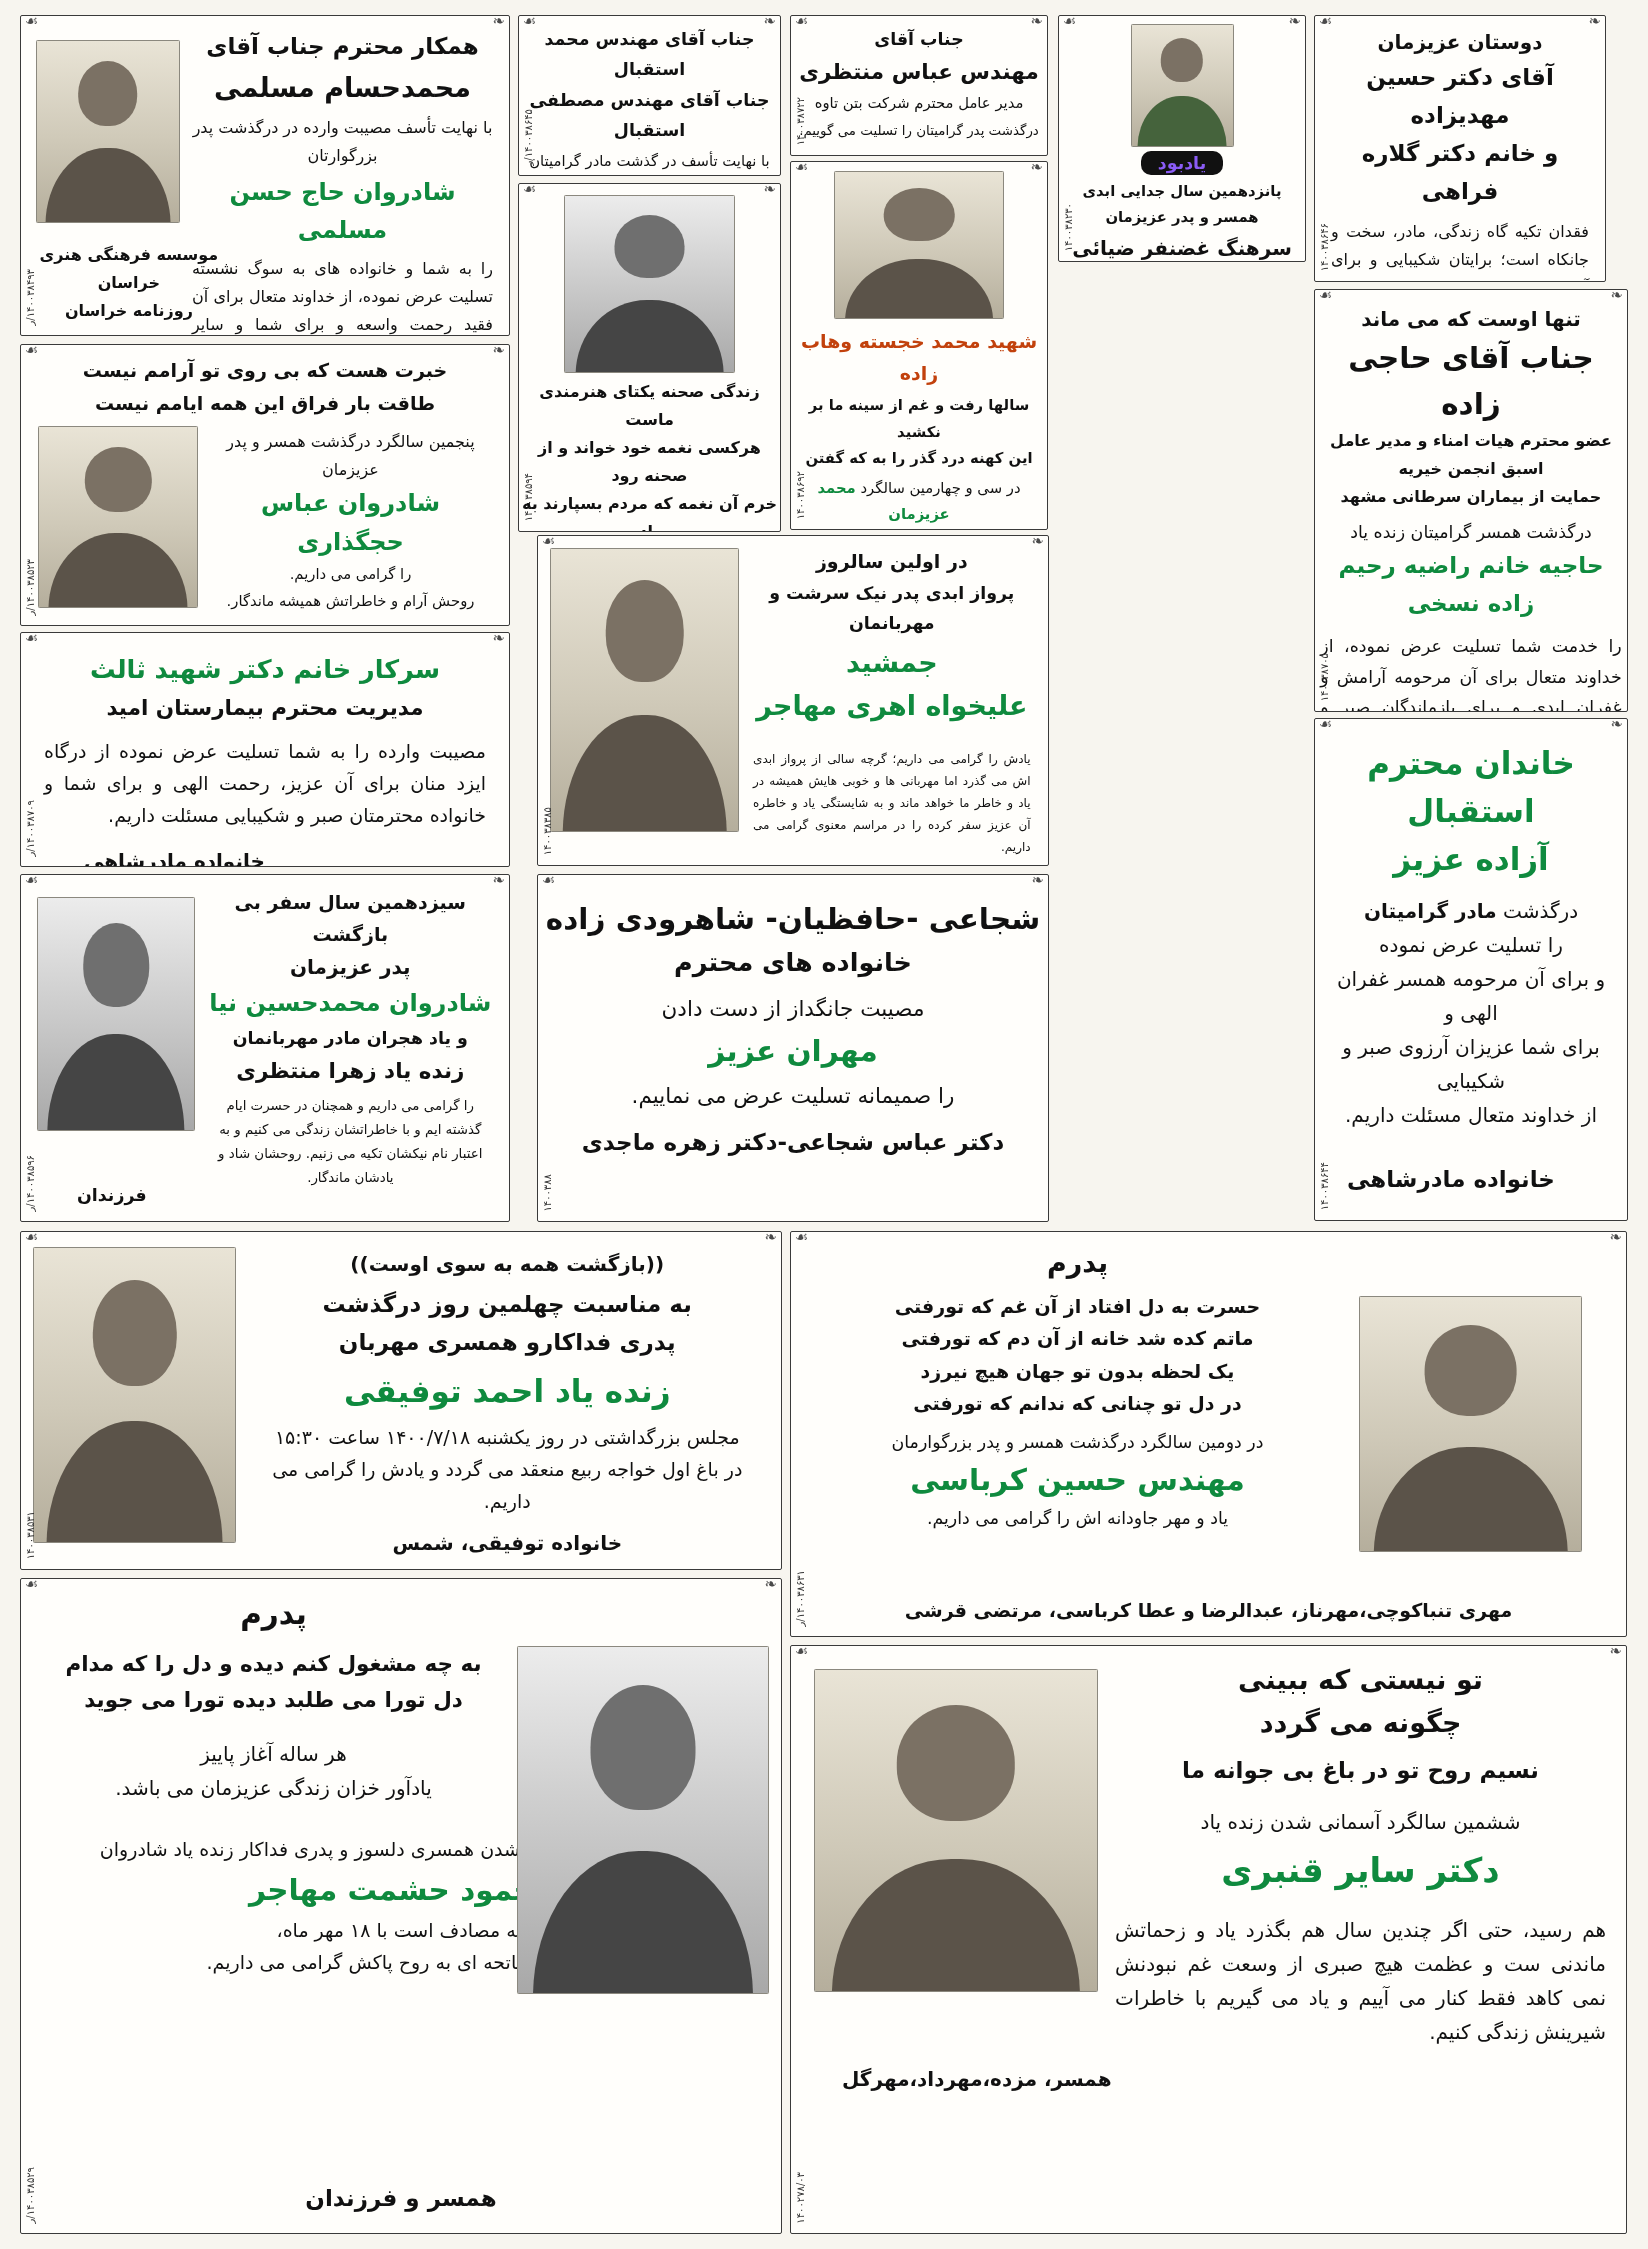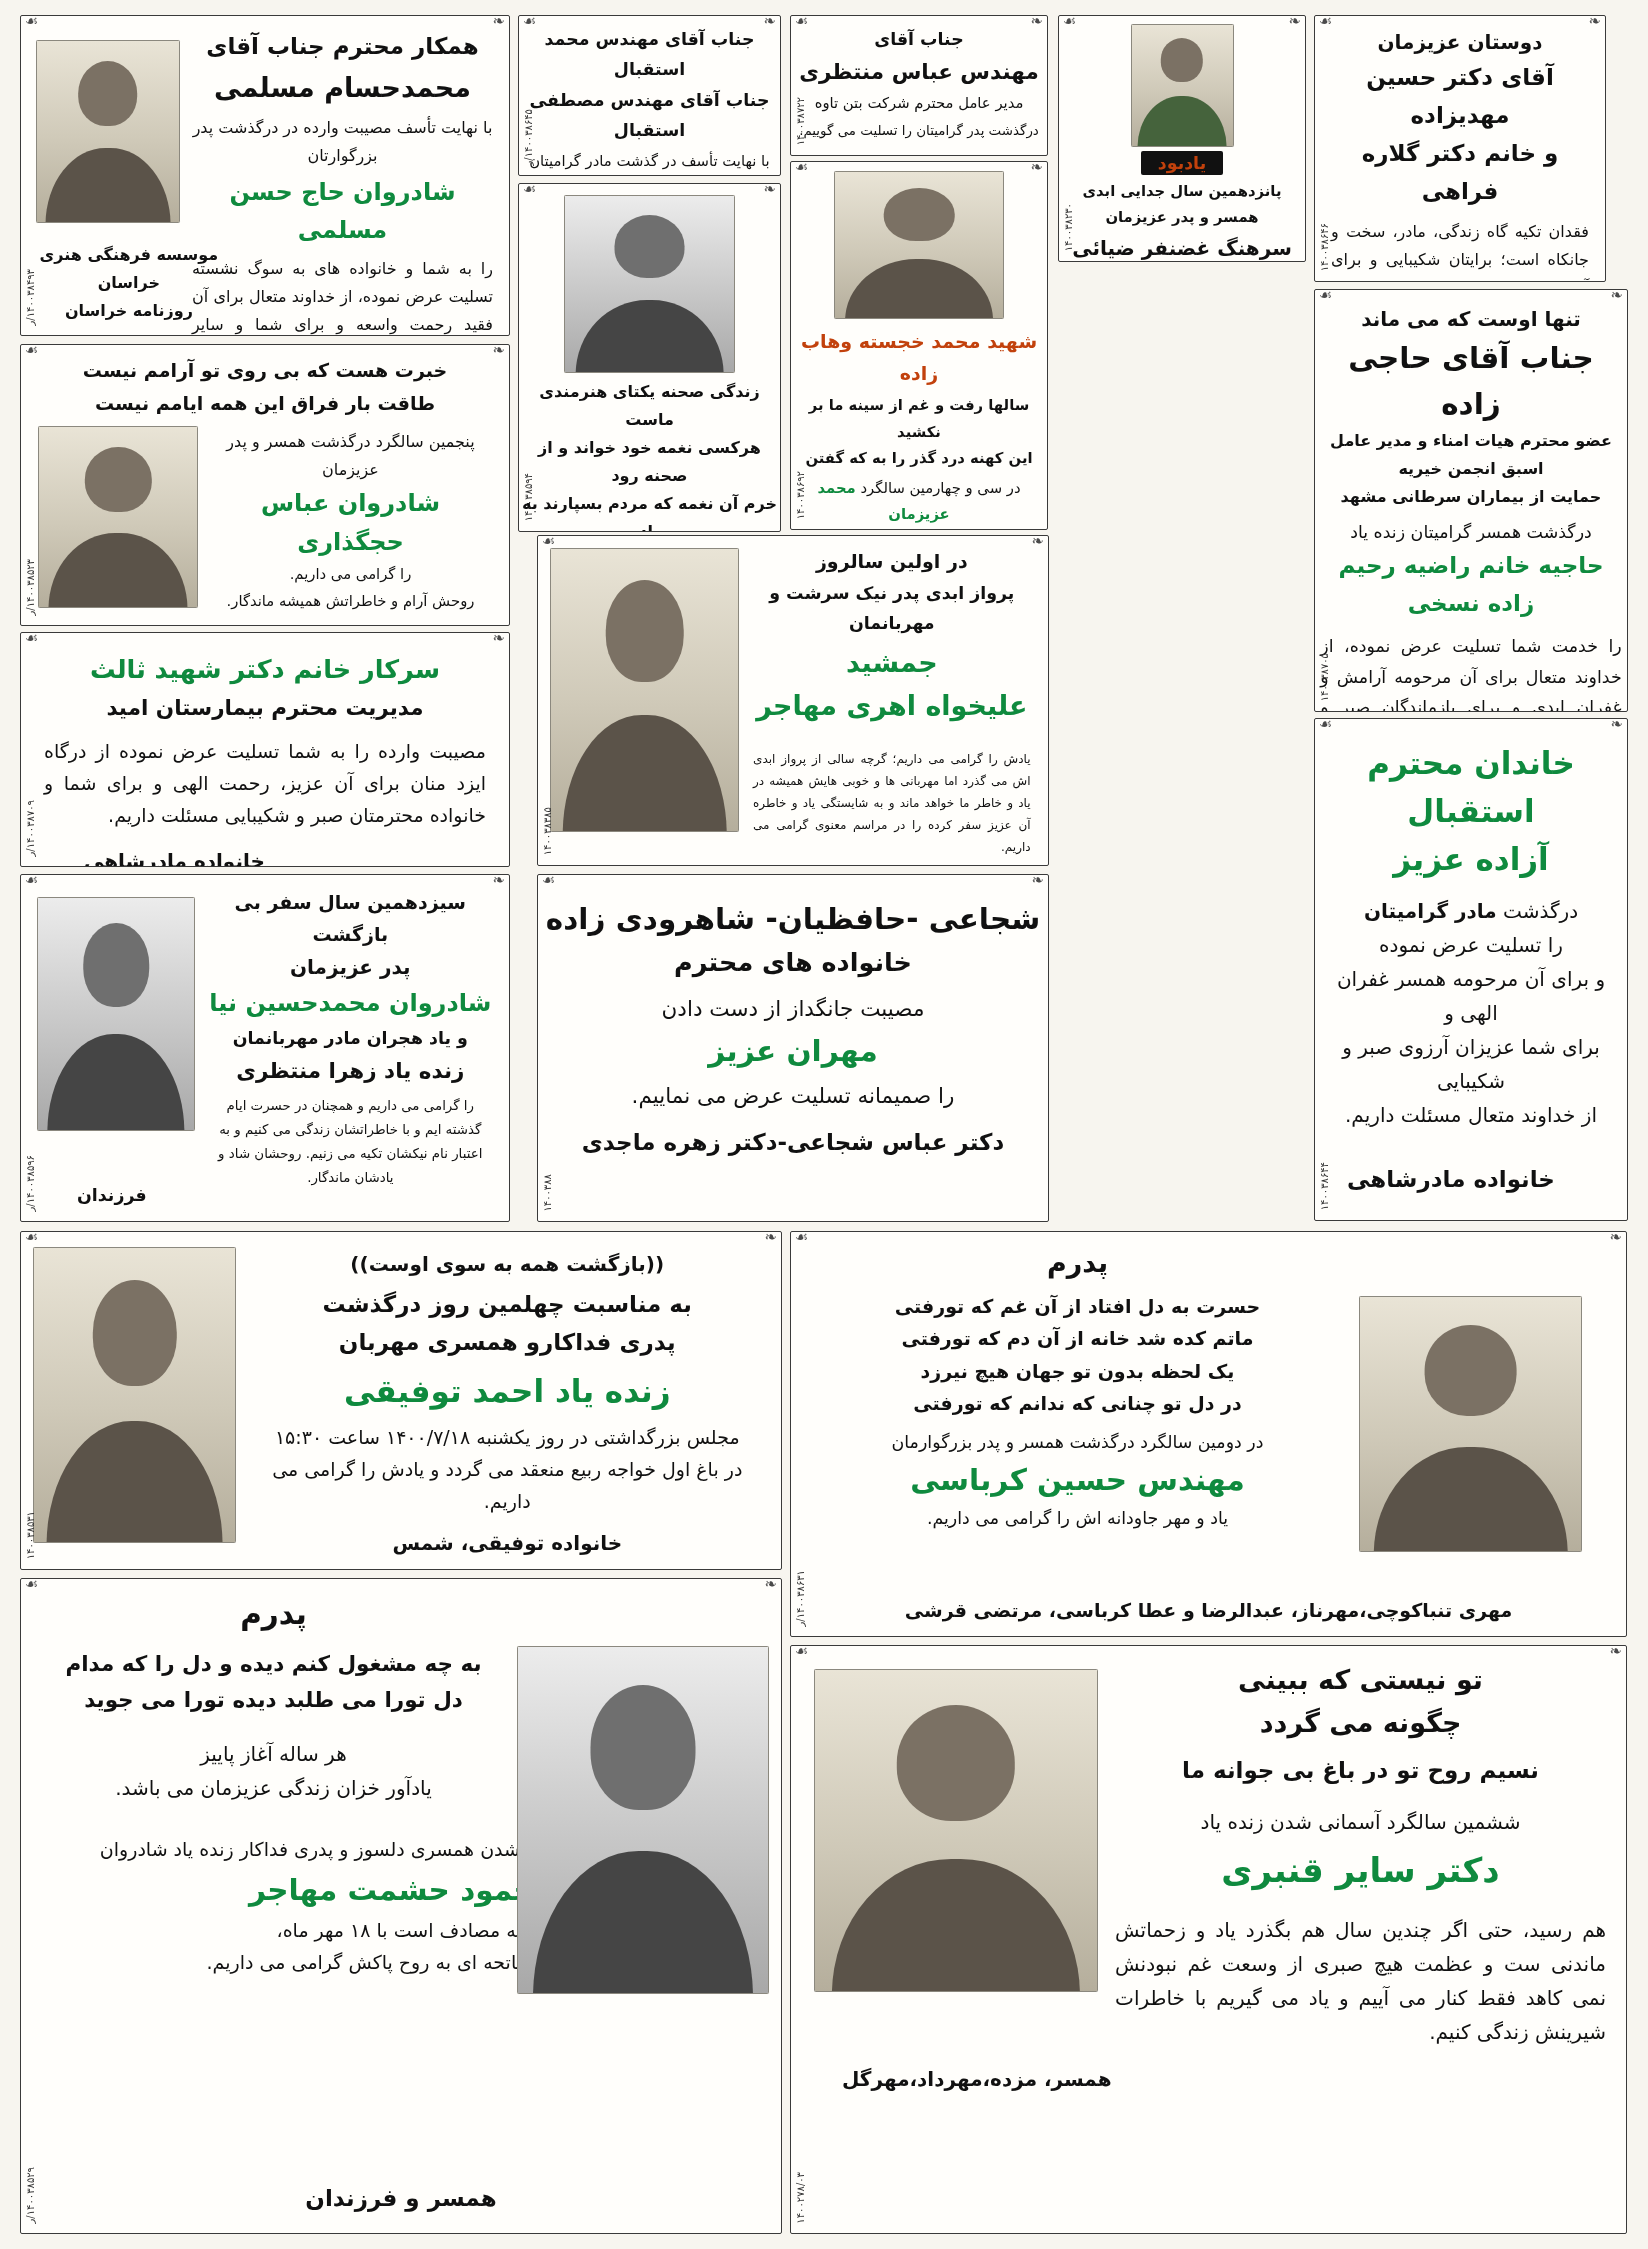--- a/index.html
+++ b/index.html
@@ -35,22 +35,22 @@
   .photo::before{content:"";position:absolute;left:50%;top:11%;width:42%;height:36%;
          transform:translateX(-50%);border-radius:50% 50% 46% 46%;background:#7b7164;}
   .photo::after{content:"";position:absolute;left:50%;bottom:-6%;width:88%;height:47%;
          transform:translateX(-50%);border-radius:48% 48% 0 0 / 90% 90% 0 0;background:#5b5349;}
   .ph-bw{background:linear-gradient(180deg,#ececec 0%,#c4c4c4 60%,#a8a8a8 100%);}
   .ph-bw::before{background:#6f6f6f;}
   .ph-bw::after{background:#454545;}
   .ph-mil::after{background:#45633c;}
   .code{position:absolute;left:4px;bottom:9.4px;writing-mode:vertical-rl;transform:rotate(180deg);
         font-size:10px;color:#333;letter-spacing:0.7px;}
-  .badge{display:inline-block;background:#111;color:#c2410c;font-weight:bold;font-size:17.4px;
-         padding:2px 17px;border-radius:2px;}
+  .badge{display:inline-block;background:#111;color:#8b5cf6;font-weight:bold;font-size:17.4px;
+         padding:2px 17px;border-radius:10px;}
   
   #b1{left:20px;top:14.8px;width:490px;height:321px;}
   #b1 .photo{position:absolute;left:14.8px;top:24px;width:142px;height:181px;}
   #b1 .ct{padding:12px 16px 0 171px;text-align:center;}
   #b1 .sigs{position:absolute;left:17.4px;bottom:9.4px;width:181px;text-align:center;}
   #b2{left:518px;top:14.8px;width:263px;height:161px;text-align:center;padding:8px 8px;}
   #b3{left:790px;top:14.8px;width:258px;height:141px;text-align:center;padding:8px 8px;}
   #b4{left:1058px;top:14.8px;width:248px;height:247px;text-align:center;padding-top:5.4px;}
   #b4 .photo{width:101px;height:121px;margin:2.7px auto 4px;}
   #b5{left:1314px;top:14.8px;width:292px;height:267px;text-align:center;padding:9.4px 13.4px;}

